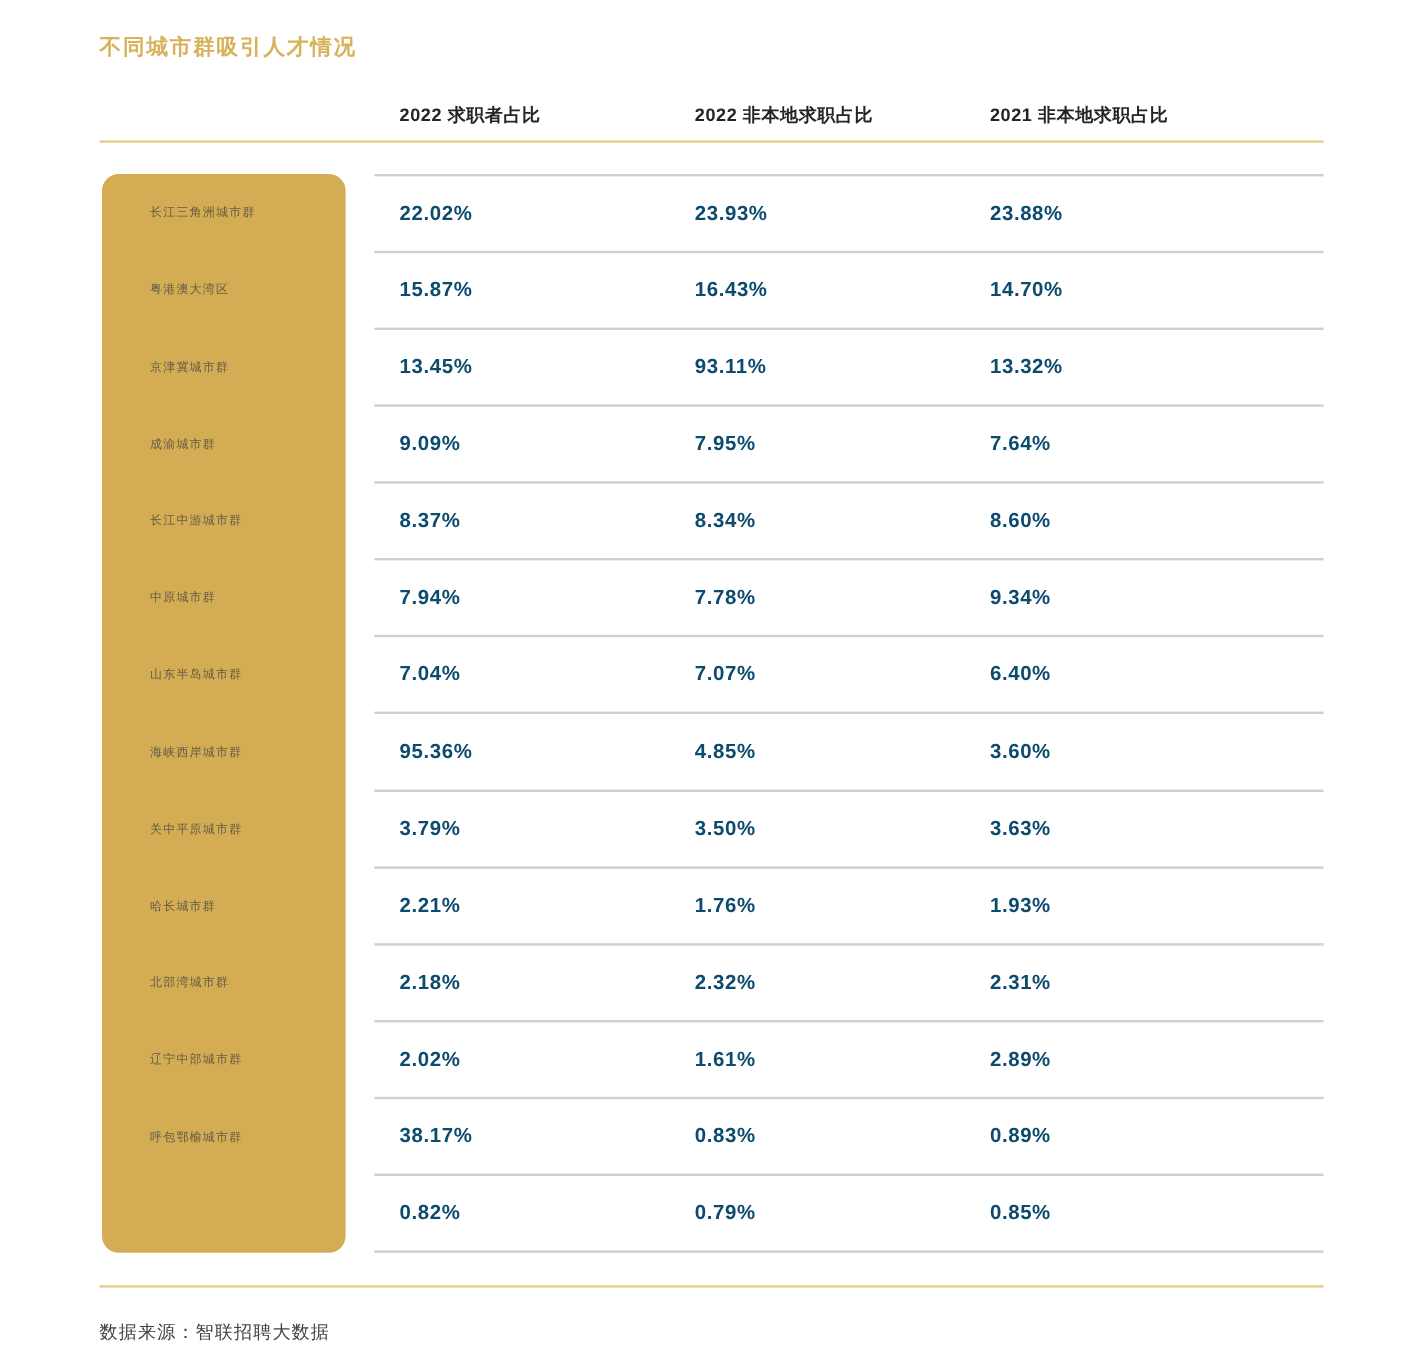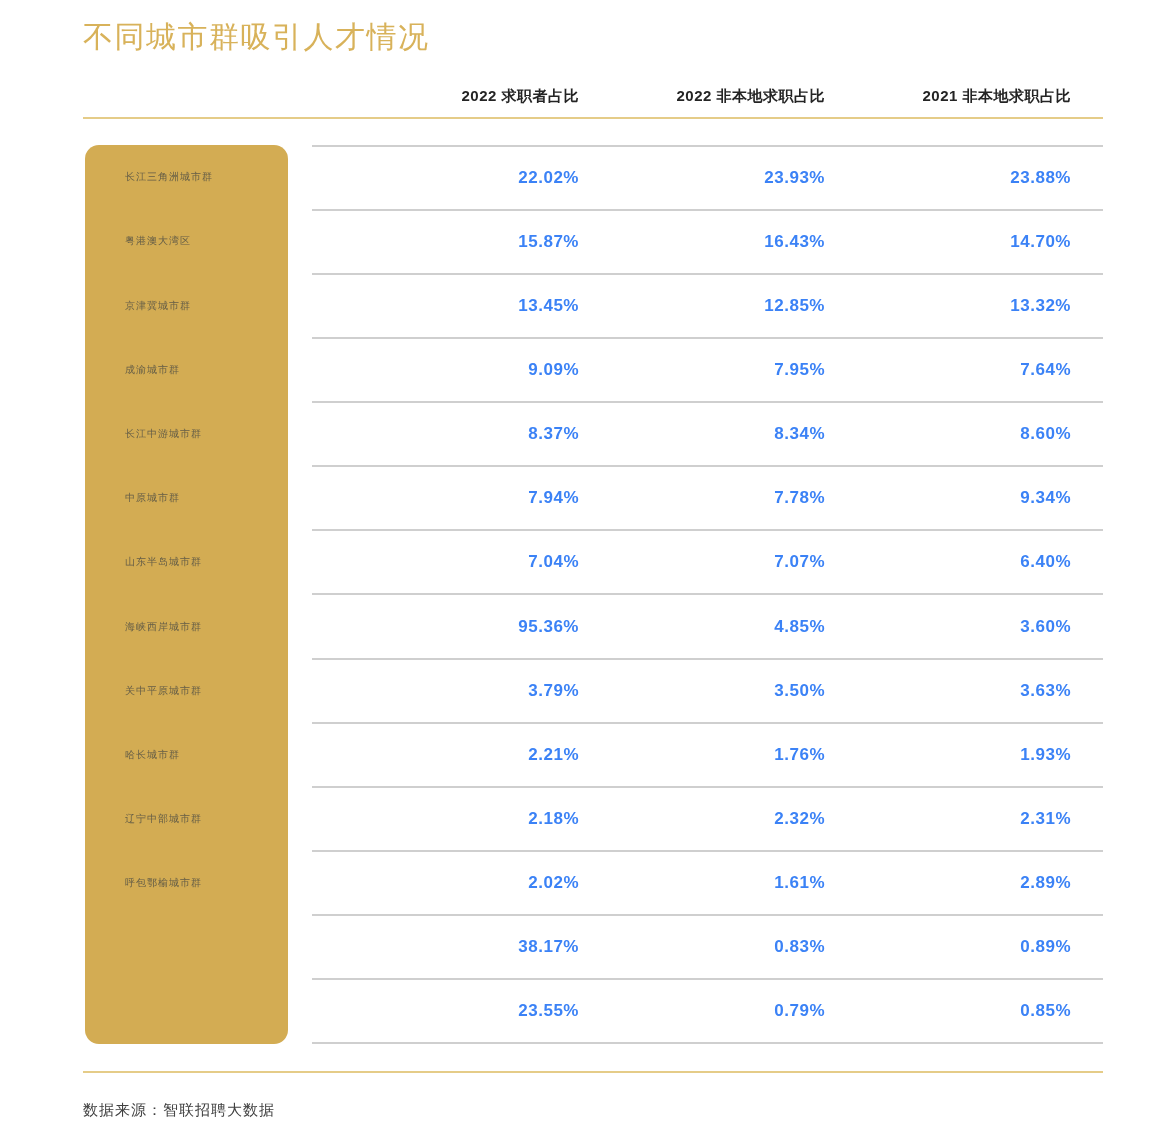--- a/index.html
+++ b/index.html
@@ -4,31 +4,31 @@
 <style>
   * { margin: 0; padding: 0; box-sizing: border-box; }
   html, body { background: #ffffff; }
   body {
     width: 1168px; height: 1128px;
     position: relative;
     font-family: "Liberation Sans", "DejaVu Sans", sans-serif;
     overflow: hidden;
   }
   .page-title {
-    position: absolute; left: 83px; top: 17px;
-    font-size: 30px; font-weight: 400;
+    position: absolute; left: 83px; top: 27px;
+    font-size: 18px; font-weight: 700;
     letter-spacing: 1.5px;
     color: var(--gold-title, #D8B25A);
   }
   .headers {
     position: absolute; left: 333px; top: 87px; width: 738px;
     display: flex;
   }
   .col-header {
-    width: 246px; text-align: right;
+    width: 246px; text-align: left;
     font-size: 15px; font-weight: 700; color: #242424;
     letter-spacing: 0.5px;
   }
   .gold-line {
     position: absolute; left: 83px; width: 1020px; height: 2px;
     background: var(--gold-line, #E5CC88);
   }
   .gold-line.top { top: 117px; }
   .gold-line.bottom { top: 1071px; }
   .sidebar {
@@ -51,22 +51,22 @@
     display: grid;
     grid-template-rows: repeat(14, 1fr);
     border-bottom: 2px solid var(--gray-line, #CFCFCF);
   }
   .data-row {
     border-top: 2px solid var(--gray-line, #CFCFCF);
     display: flex; align-items: center;
     padding-left: 21px;
   }
   .cell {
-    width: 246px; text-align: right;
-    font-size: 17px; font-weight: 700; color: #3b82f6;
+    width: 246px; text-align: left;
+    font-size: 17px; font-weight: 700; color: #0c4a6e;
     letter-spacing: 0.5px;
   }
   .source {
     position: absolute; left: 83px; top: 1101px;
     font-size: 15px; color: #404040;
     letter-spacing: 1px;
   }
 </style>
 </head>
 <body>
@@ -85,38 +85,39 @@
     <div class="side-label">长江三角洲城市群</div>
     <div class="side-label">粤港澳大湾区</div>
     <div class="side-label">京津冀城市群</div>
     <div class="side-label">成渝城市群</div>
     <div class="side-label">长江中游城市群</div>
     <div class="side-label">中原城市群</div>
     <div class="side-label">山东半岛城市群</div>
     <div class="side-label">海峡西岸城市群</div>
     <div class="side-label">关中平原城市群</div>
     <div class="side-label">哈长城市群</div>
+    <div class="side-label">北部湾城市群</div>
     <div class="side-label">辽宁中部城市群</div>
     <div class="side-label">呼包鄂榆城市群</div>
   </div>
 
 <div class="rows" id="rows">
     <div class="data-row">
       <div class="cell">22.02%</div>
       <div class="cell">23.93%</div>
       <div class="cell">23.88%</div>
     </div>
     <div class="data-row">
       <div class="cell">15.87%</div>
       <div class="cell">16.43%</div>
       <div class="cell">14.70%</div>
     </div>
     <div class="data-row">
       <div class="cell">13.45%</div>
-      <div class="cell">12.85%</div>
+      <div class="cell">93.11%</div>
       <div class="cell">13.32%</div>
     </div>
     <div class="data-row">
       <div class="cell">9.09%</div>
       <div class="cell">7.95%</div>
       <div class="cell">7.64%</div>
     </div>
     <div class="data-row">
       <div class="cell">8.37%</div>
       <div class="cell">8.34%</div>
@@ -156,21 +157,21 @@
       <div class="cell">2.02%</div>
       <div class="cell">1.61%</div>
       <div class="cell">2.89%</div>
     </div>
     <div class="data-row">
       <div class="cell">38.17%</div>
       <div class="cell">0.83%</div>
       <div class="cell">0.89%</div>
     </div>
     <div class="data-row">
-      <div class="cell">23.55%</div>
+      <div class="cell">0.82%</div>
       <div class="cell">0.79%</div>
       <div class="cell">0.85%</div>
     </div>
   </div>
 
 <div class="gold-line bottom"></div>
 
 <div class="source">数据来源：智联招聘大数据</div>
 
 </body></html>

